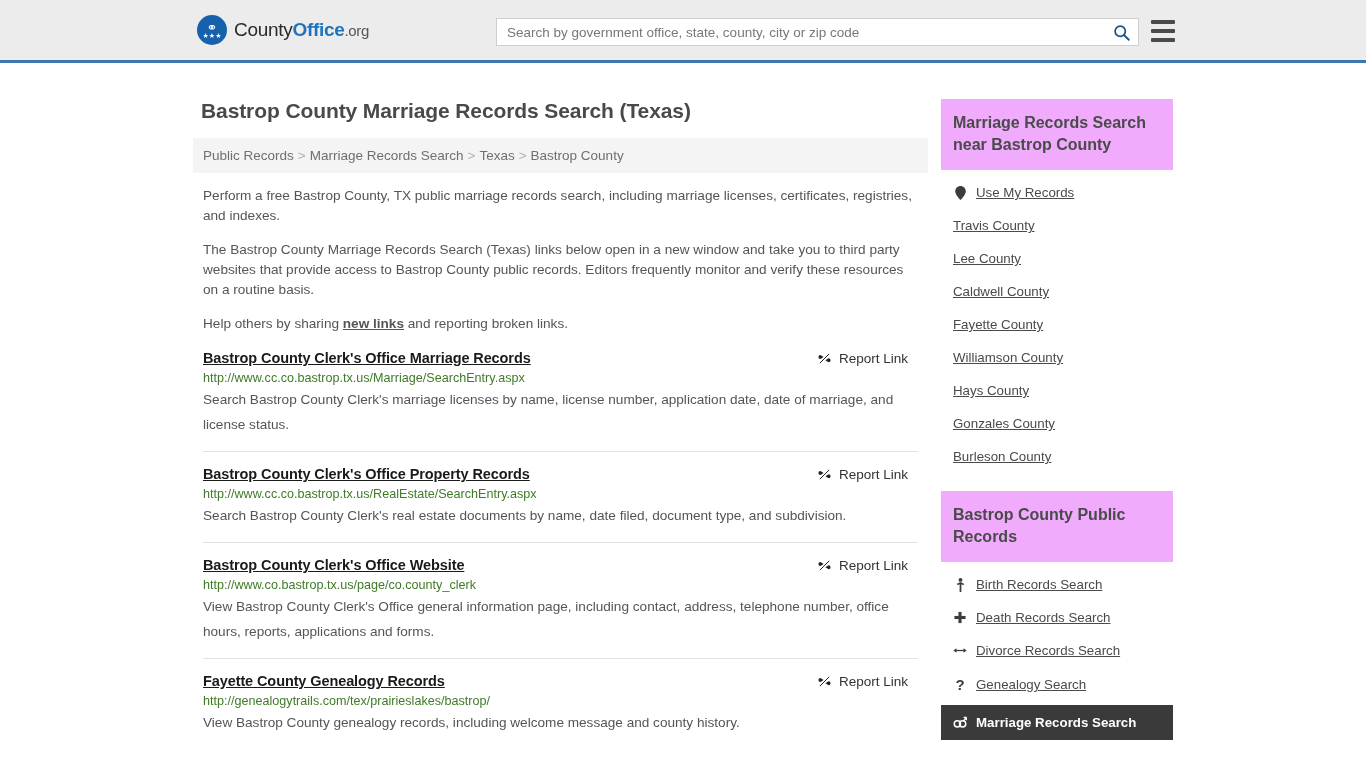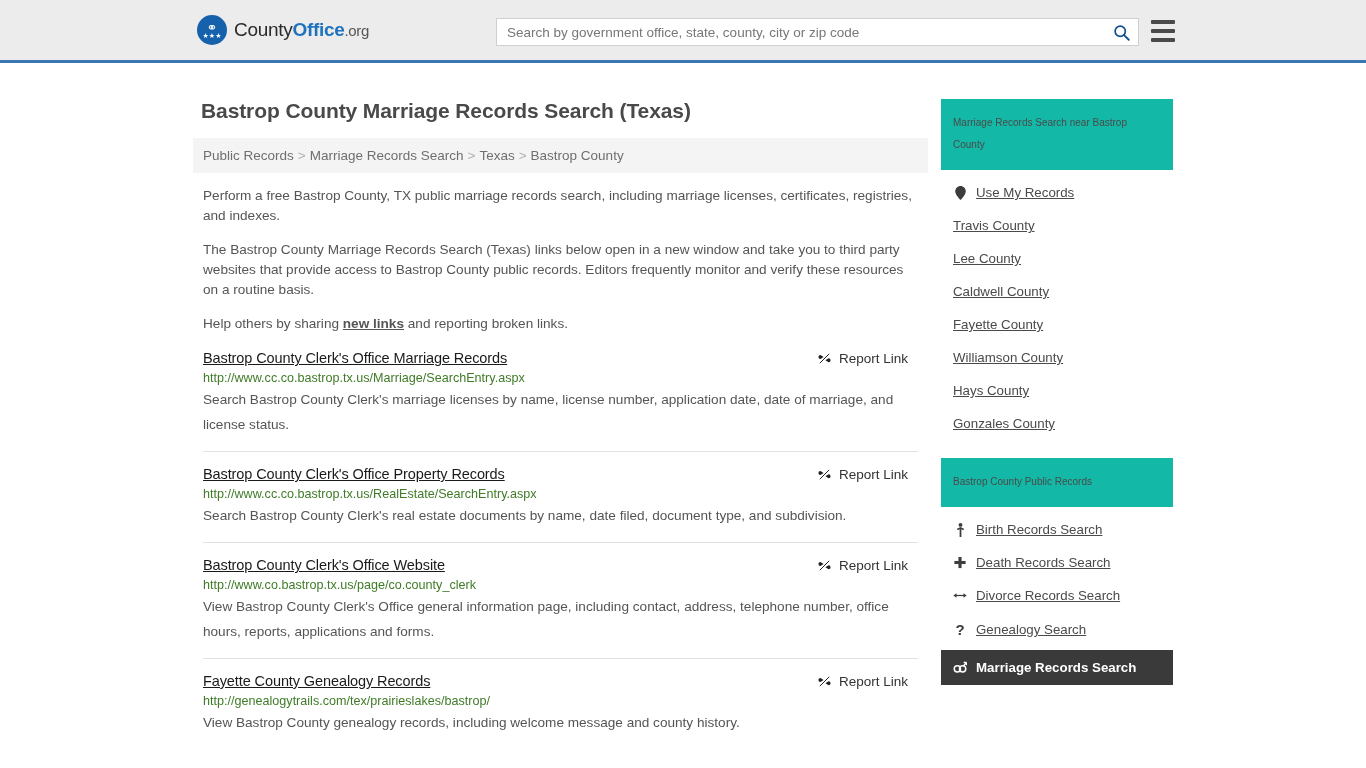--- a/index.html
+++ b/index.html
@@ -161,21 +161,21 @@
     padding: 14px 0 14px 0;
   }
   .result:first-child { border-top: none; padding-top: 2px; }
   .result-head {
     display: flex;
     align-items: flex-start;
     justify-content: space-between;
   }
   .result-title {
     font-size: 14.5px;
-    font-weight: normal;
+    font-weight: bold;
     color: #1a1a1a;
     text-decoration: underline;
     cursor: pointer;
     letter-spacing: -0.1px;
   }
   .report-link {
     display: flex;
     align-items: center;
     gap: 7px;
     font-size: 13.5px;
@@ -194,24 +194,24 @@
     font-size: 13.6px;
     line-height: 25px;
     color: #555555;
     margin-top: 2px;
     padding-right: 20px;
   }
 
   
   .side-box { margin-bottom: 18px; }
   .side-head {
-    background: #14b8a6;
+    background: #f0abfc;
     padding: 13px 12px 14px 12px;
-    font-size: 10px;
-    font-weight: normal;
+    font-size: 16px;
+    font-weight: bold;
     color: #4a4a4a;
     line-height: 22px;
   }
   .side-list { padding: 6px 0 0 0; }
   .side-item {
     display: flex;
     align-items: center;
     gap: 9px;
     padding: 9px 12px;
     font-size: 13.3px;
@@ -385,20 +385,23 @@
           </div>
           <div class="side-item no-icon">
             <span class="label">Williamson County</span>
           </div>
           <div class="side-item no-icon">
             <span class="label">Hays County</span>
           </div>
           <div class="side-item no-icon">
             <span class="label">Gonzales County</span>
           </div>
+          <div class="side-item no-icon">
+            <span class="label">Burleson County</span>
+          </div>
 
         </div>
       </div>
 
       <div class="side-box">
         <div class="side-head">Bastrop County Public Records</div>
         <div class="side-list">
 
           <div class="side-item">
             <span class="ico">

